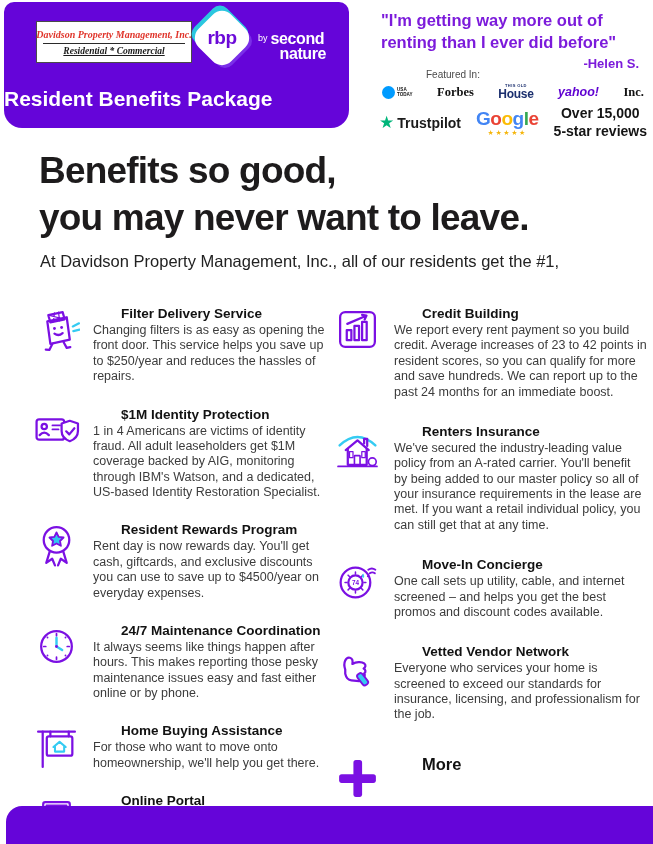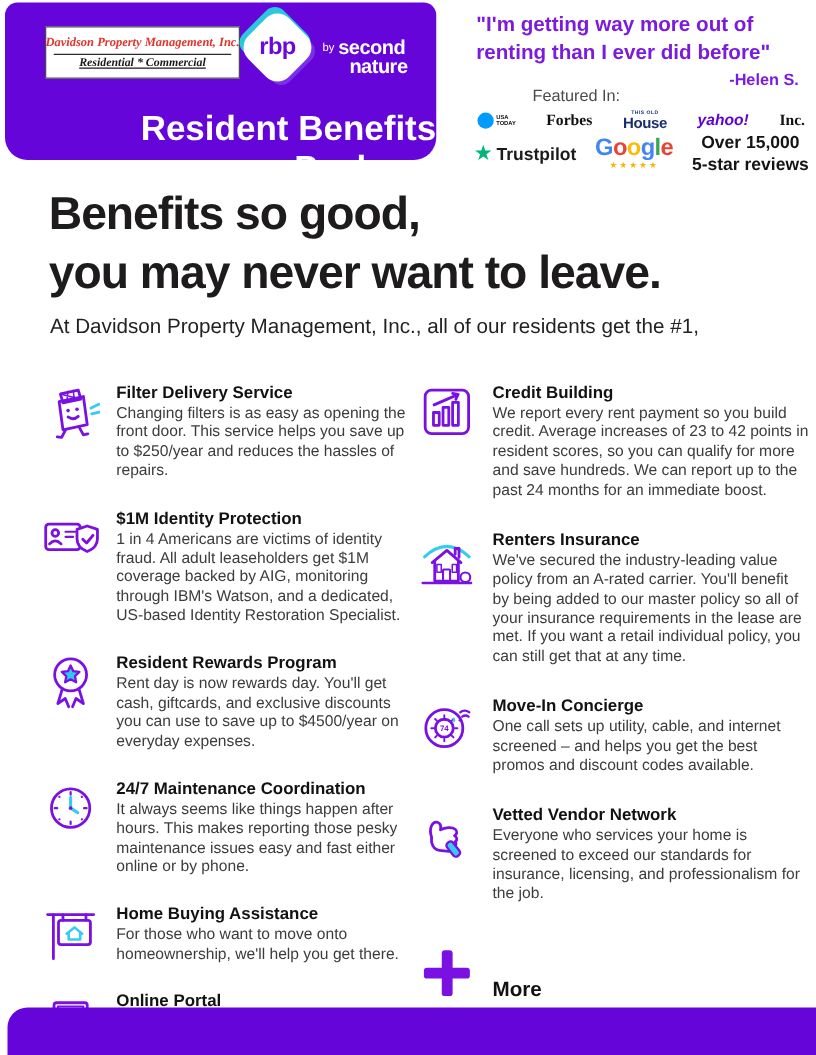--- a/index.html
+++ b/index.html
@@ -25,30 +25,30 @@
     background:#7a2fe8; border-radius:10px; transform:rotate(45deg); }
   .rbp-diamond-white { position:absolute; left:7px; top:7px; width:46px; height:46px;
     background:#fff; border-radius:13px; transform:rotate(45deg); }
   .rbp-text { position:absolute; left:7px; top:7px; width:46px; height:46px;
     display:flex; align-items:center; justify-content:center;
     color:#6b0ad8; font-weight:bold; font-size:19px; letter-spacing:-0.5px; }
   .by-secondnature { position:absolute; left:254px; top:30px; display:flex; gap:3px; color:#fff; }
   .by-word { font-size:9px; margin-top:1px; }
   .sn-words { font-weight:bold; font-size:16px; line-height:0.92; letter-spacing:-0.4px; }
   .sn-line2 { padding-left:9px; }
-  .banner-title { position:absolute; left:0; right:0; top:85px; text-align:right;
-    color:#fff; font-weight:bold; font-size:28px; }
+  .banner-title { position:absolute; left:0; right:0; top:85px; text-align:left;
+    color:#fff; font-weight:bold; font-size:21px; }
 
   
   .testimonial { position:absolute; left:381px; top:10px; width:266px; }
   .quote-line { display:block; color:#7c1bdb; font-weight:bold; font-size:16.5px; line-height:1.33; }
   .attribution { text-align:right; color:#7c1bdb; font-weight:bold; font-size:13px;
     margin-top:2px; padding-right:8px; }
   .featured { position:absolute; left:382px; top:69px; width:262px; }
-  .featured-label { font-size:13px; color:#4a4a4a; margin-bottom:4px;padding-left:44px; }
+  .featured-label { font-size:10px; color:#4a4a4a; margin-bottom:4px;padding-left:44px; }
   .logo-row { display:flex; align-items:center; justify-content:space-between; }
   .usatoday { display:flex; align-items:center; gap:2px; }
   .ut-circle { width:13px; height:13px; border-radius:50%; background:#009bff; }
   .ut-text { font-size:4.6px; font-weight:bold; color:#111; line-height:1.1; }
   .forbes-logo { font-family:"Liberation Serif", serif; font-weight:bold; font-size:12.5px; color:#111; }
   .toh-logo { color:#1b2f6e; text-align:center; line-height:1; }
   .toh-top { font-size:4px; font-weight:bold; letter-spacing:0.4px; }
   .toh-main { font-size:12px; font-weight:bold; letter-spacing:-0.3px; }
   .yahoo-logo { font-weight:bold; font-style:italic; font-size:12.5px; color:#5f01d1; }
   .inc-logo { font-family:"Liberation Serif", serif; font-weight:bold; font-size:12.5px; color:#111; }
@@ -72,23 +72,23 @@
     font-size:16.5px; line-height:1.32; }
 
   
   .benefits { position:absolute; left:33px; top:306px; width:614px;
     display:grid; grid-template-columns:301px 313px; }
   .benefit-col { display:flex; flex-direction:column; }
   .benefit-item { display:flex; gap:13px; margin-bottom:22px; }
   #benefit-col-right .benefit-item { margin-bottom:24px; }
   .benefit-icon { width:47px; height:47px; flex:none; }
   .benefit-icon svg { width:47px; height:47px; display:block; }
-  .benefit-title { font-weight:bold; font-size:13.5px; color:#121212; margin-bottom:2px; }
+  .benefit-title { font-weight:bold; font-size:13.5px; color:#121212; margin-bottom:2px;margin-left:28px; }
   .benefit-body { font-size:12.5px; line-height:1.23; color:#3c3c3c; }
-  .benefit-item.no-body { align-items:flex-end; margin-top:8px; }
+  .benefit-item.no-body { align-items:flex-start; margin-top:8px; }
   .benefit-item.no-body .benefit-title { font-size:16.5px; margin-bottom:0; }
 
   
   .footer-bar { position:absolute; left:6px; right:0; top:806px; bottom:0;
     background:#6505d9; border-top-left-radius:16px; }
 </style>
 </head>
 <body>
 
 <div class="page">

